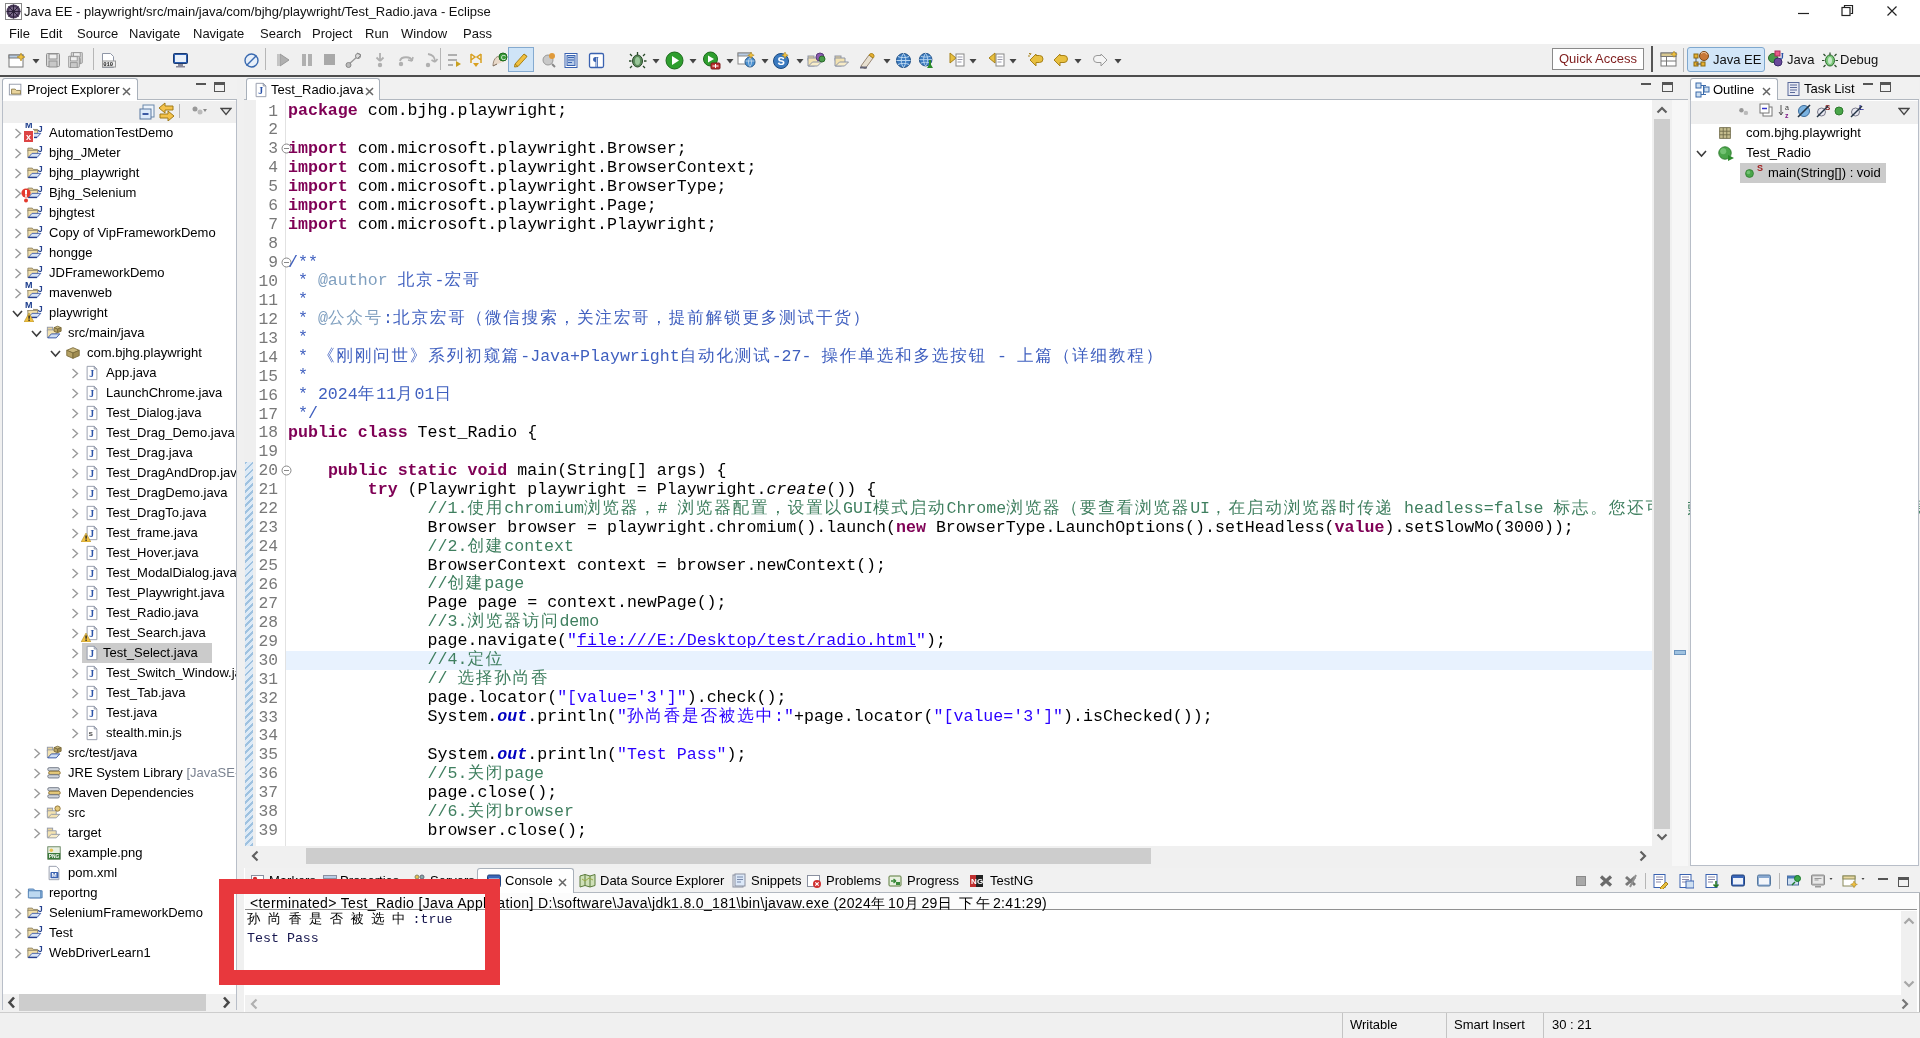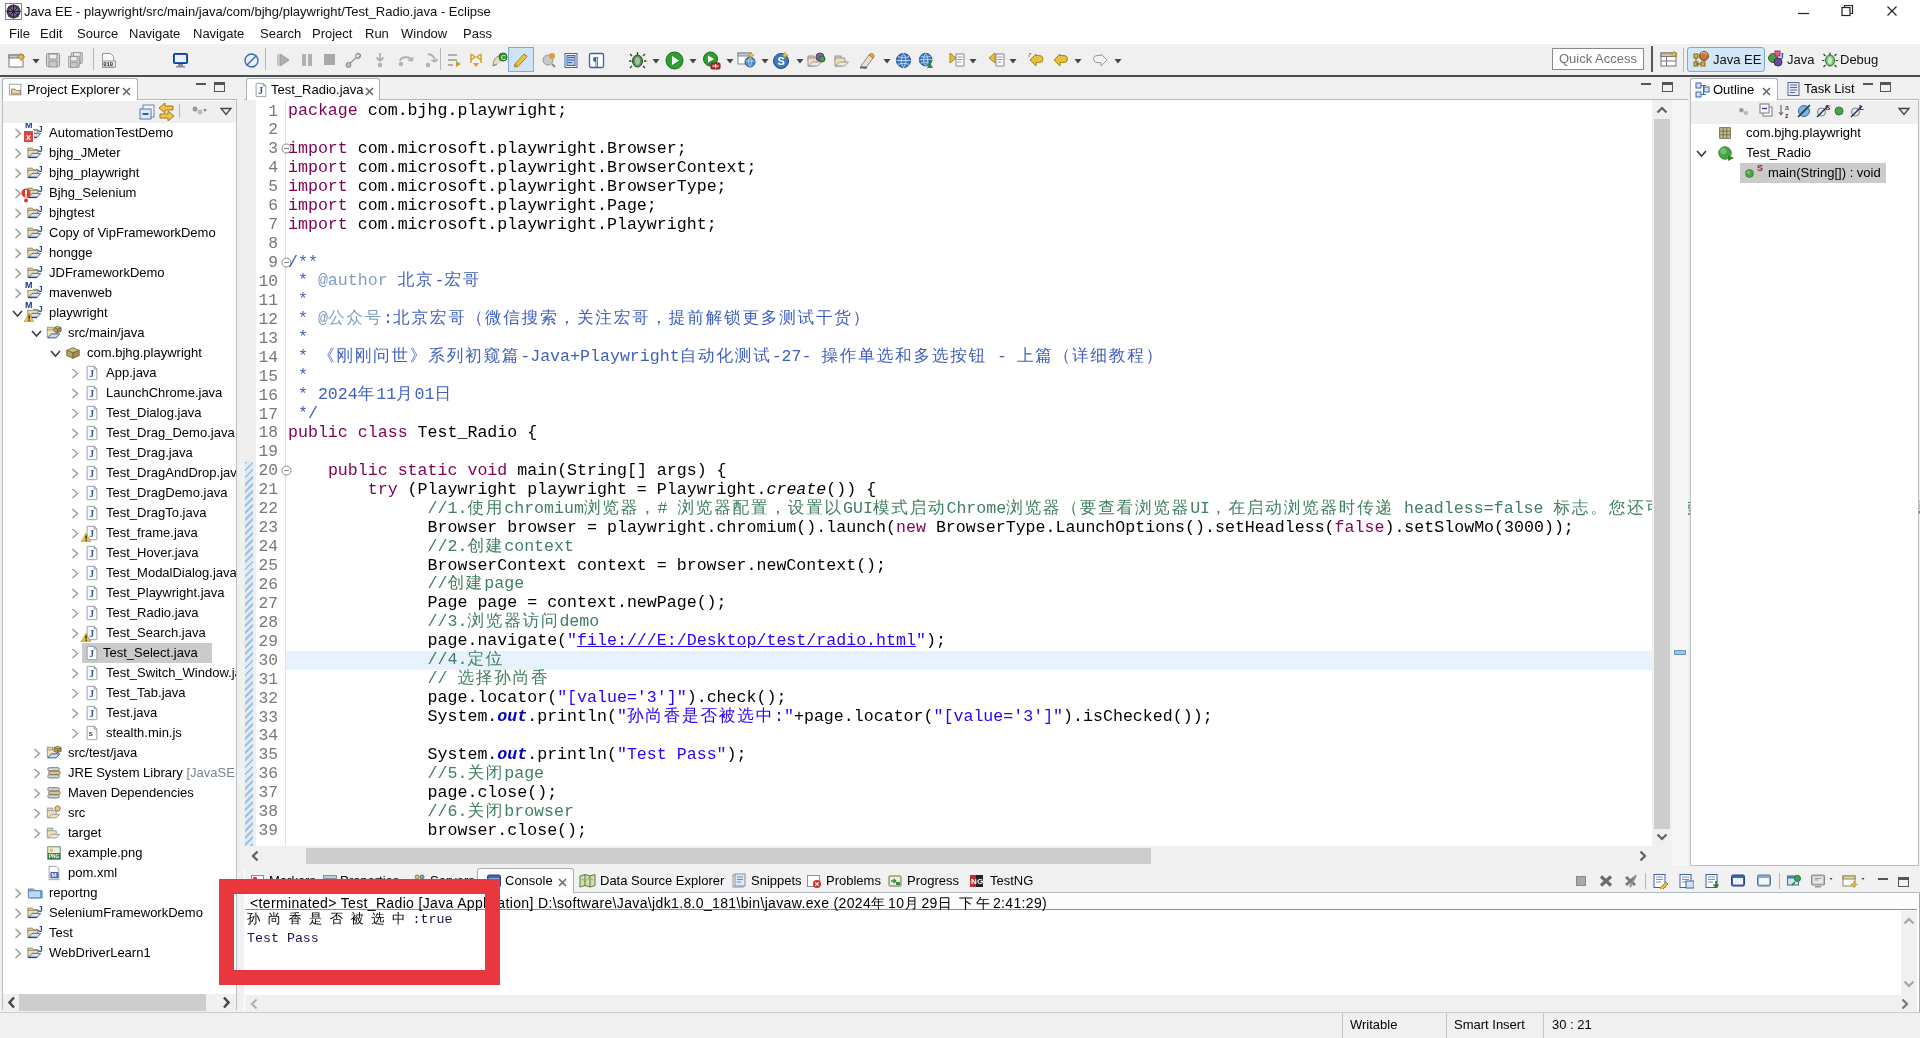--- a/index.html
+++ b/index.html
@@ -17,21 +17,21 @@
 .tab{position:absolute;top:0;height:22px;background:#fff;border:1px solid #a8b0ba;border-bottom:none;border-radius:3px 3px 0 0;font-size:13px}
 .tab span{position:absolute;top:3px;white-space:nowrap}
 .itab{position:absolute;top:0;height:22px;font-size:13px}
 .itab span{position:absolute;top:3px;white-space:nowrap}
 .mmbtn{position:absolute;color:#444;font-size:11px}
 
 .trow{position:absolute;height:20px;font-size:13px;white-space:nowrap}
 .trow .lbl{position:absolute;top:2px}
 .gray{color:#7a8290}
 #code{position:absolute;left:288px;top:102px;font-family:"Liberation Mono",monospace;font-size:16.62px;line-height:18.93px;white-space:pre;letter-spacing:0}
-.k{color:#7f0055;font-weight:normal}
+.k{color:#7f0055;font-weight:bold}
 .s{color:#2a00ff}
 .c{color:#3f7f5f}
 .j{color:#3f5fbf}
 .jt{color:#7f9fbf}
 .sf{color:#0000c0;font-style:italic;font-weight:bold}
 .it{font-style:italic}
 .cjk{letter-spacing:1.78px}
 .cjk2{letter-spacing:3px}
 .ck{letter-spacing:7.4px;color:#000}
 
@@ -287,21 +287,21 @@
     <path d="M0.5 1h7L4 5.5z" fill="#444"></path>
   </svg>
 <svg class="abs" style="left:1092px;top:52px" width="17" height="16" viewBox="0 0 17 16">
     <path d="M9 2l6 6-6 6v-3.5H5a3 3 0 0 1 0-7h4z" fill="#f4f4f4" stroke="#999"></path>
   </svg>
 <svg class="abs" style="left:1114px;top:58px" width="8" height="6" viewBox="0 0 8 6">
     <path d="M0.5 1h7L4 5.5z" fill="#444"></path>
   </svg>
 
 <div class="abs" style="left:1552px;top:48px;width:92px;height:22px;background:#fff;border:1px solid #8a8a8a"></div>
-<div class="abs" style="left:1559px;top:51px;font-size:13px;color:#737373">Quick Access</div>
+<div class="abs" style="left:1559px;top:51px;font-size:13px;color:#7f1d1d">Quick Access</div>
 <div class="abs" style="left:1651px;top:46px;width:2px;height:26px;background:#555"></div>
 
 <svg class="abs" style="left:1660px;top:50px" width="20" height="19" viewBox="0 0 20 19">
     <rect x="1" y="3" width="15" height="13" fill="#fff" stroke="#777"></rect>
     <rect x="1" y="3" width="15" height="3.5" fill="#d8c890" stroke="#777"></rect>
     <path d="M6.5 6.5v9.5M1 11h15" stroke="#777"></path>
     <path d="M14 1l1 2.2 2.2 1-2.2 1-1 2.2-1-2.2-2.2-1 2.2-1z" fill="#f0c040" stroke="#a8821a" stroke-width="0.5"></path>
   </svg>
 <div class="vsep" style="left:1683px;top:48px;height:24px"></div>
 <div class="abs" style="left:1687px;top:47px;width:78px;height:25px;background:#d2e6f8;border:1px solid #7fa8cf;border-radius:3px"></div>
@@ -932,21 +932,21 @@
 <span class="j"> *</span>
 <span class="j"> * <span class="cjk">《刚刚问世》系列初窥篇</span>-Java+Playwright<span class="cjk">自动化测试</span>-27- <span class="cjk">操作单选和多选按钮</span> - <span class="cjk">上篇（详细教程）</span></span>
 <span class="j"> *</span>
 <span class="j"> * 2024<span class="cjk">年</span>11<span class="cjk">月</span>01<span class="cjk">日</span></span>
 <span class="j"> */</span>
 <span class="k">public</span> <span class="k">class</span> Test_Radio {
 
     <span class="k">public</span> <span class="k">static</span> <span class="k">void</span> main(String[] args) {
         <span class="k">try</span> (Playwright playwright = Playwright.<span class="it">create</span>()) {
               <span class="c">//1.<span class="cjk">使用</span>chromium<span class="cjk">浏览器，</span># <span class="cjk">浏览器配置，设置以</span>GUI<span class="cjk">模式启动</span>Chrome<span class="cjk">浏览器（要查看浏览器</span>UI<span class="cjk">，在启动浏览器时传递</span> headless=false <span class="cjk">标志。您还可以使用</span> slowMo <span class="cjk">来减慢执行速度。</span></span>
-              Browser browser = playwright.chromium().launch(<span class="k">new</span> BrowserType.LaunchOptions().setHeadless(<span class="k">false</span>).setSlowMo(3000));
+              Browser browser = playwright.chromium().launch(<span class="k">new</span> BrowserType.LaunchOptions().setHeadless(<span class="k">value</span>).setSlowMo(3000));
               <span class="c">//2.<span class="cjk">创建</span>context</span>
               BrowserContext context = browser.newContext();
               <span class="c">//<span class="cjk">创建</span>page</span>
               Page page = context.newPage();
               <span class="c">//3.<span class="cjk">浏览器访问</span>demo</span>
               page.navigate(<span class="s">"<u>file:///E:/Desktop/test/radio.html</u>"</span>);
               <span class="c">//4.<span class="cjk">定位</span></span>
               <span class="c">// <span class="cjk">选择孙尚香</span></span>
               page.locator(<span class="s">"[value='3']"</span>).check();
               System.<span class="sf">out</span>.println(<span class="s">"<span class="cjk">孙尚香是否被选中</span>:"</span>+page.locator(<span class="s">"[value='3']"</span>).isChecked());

